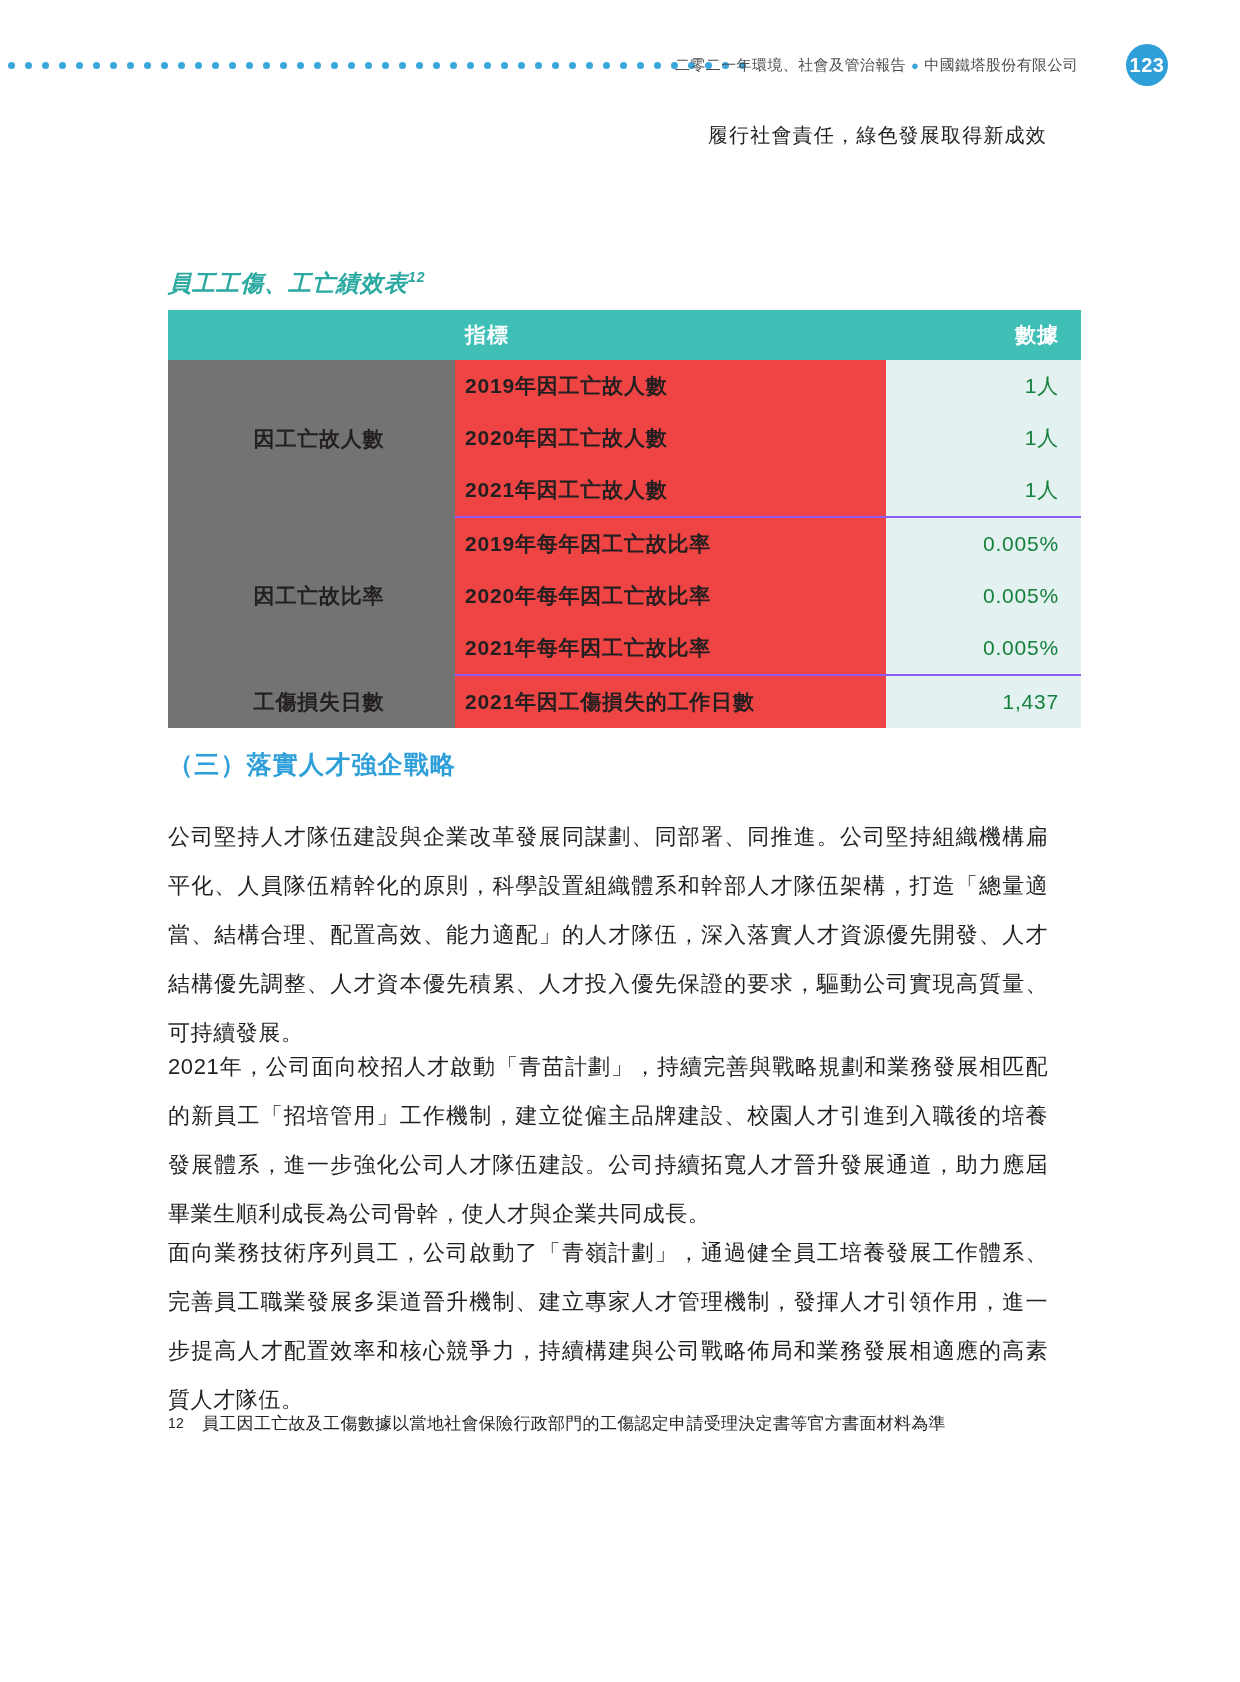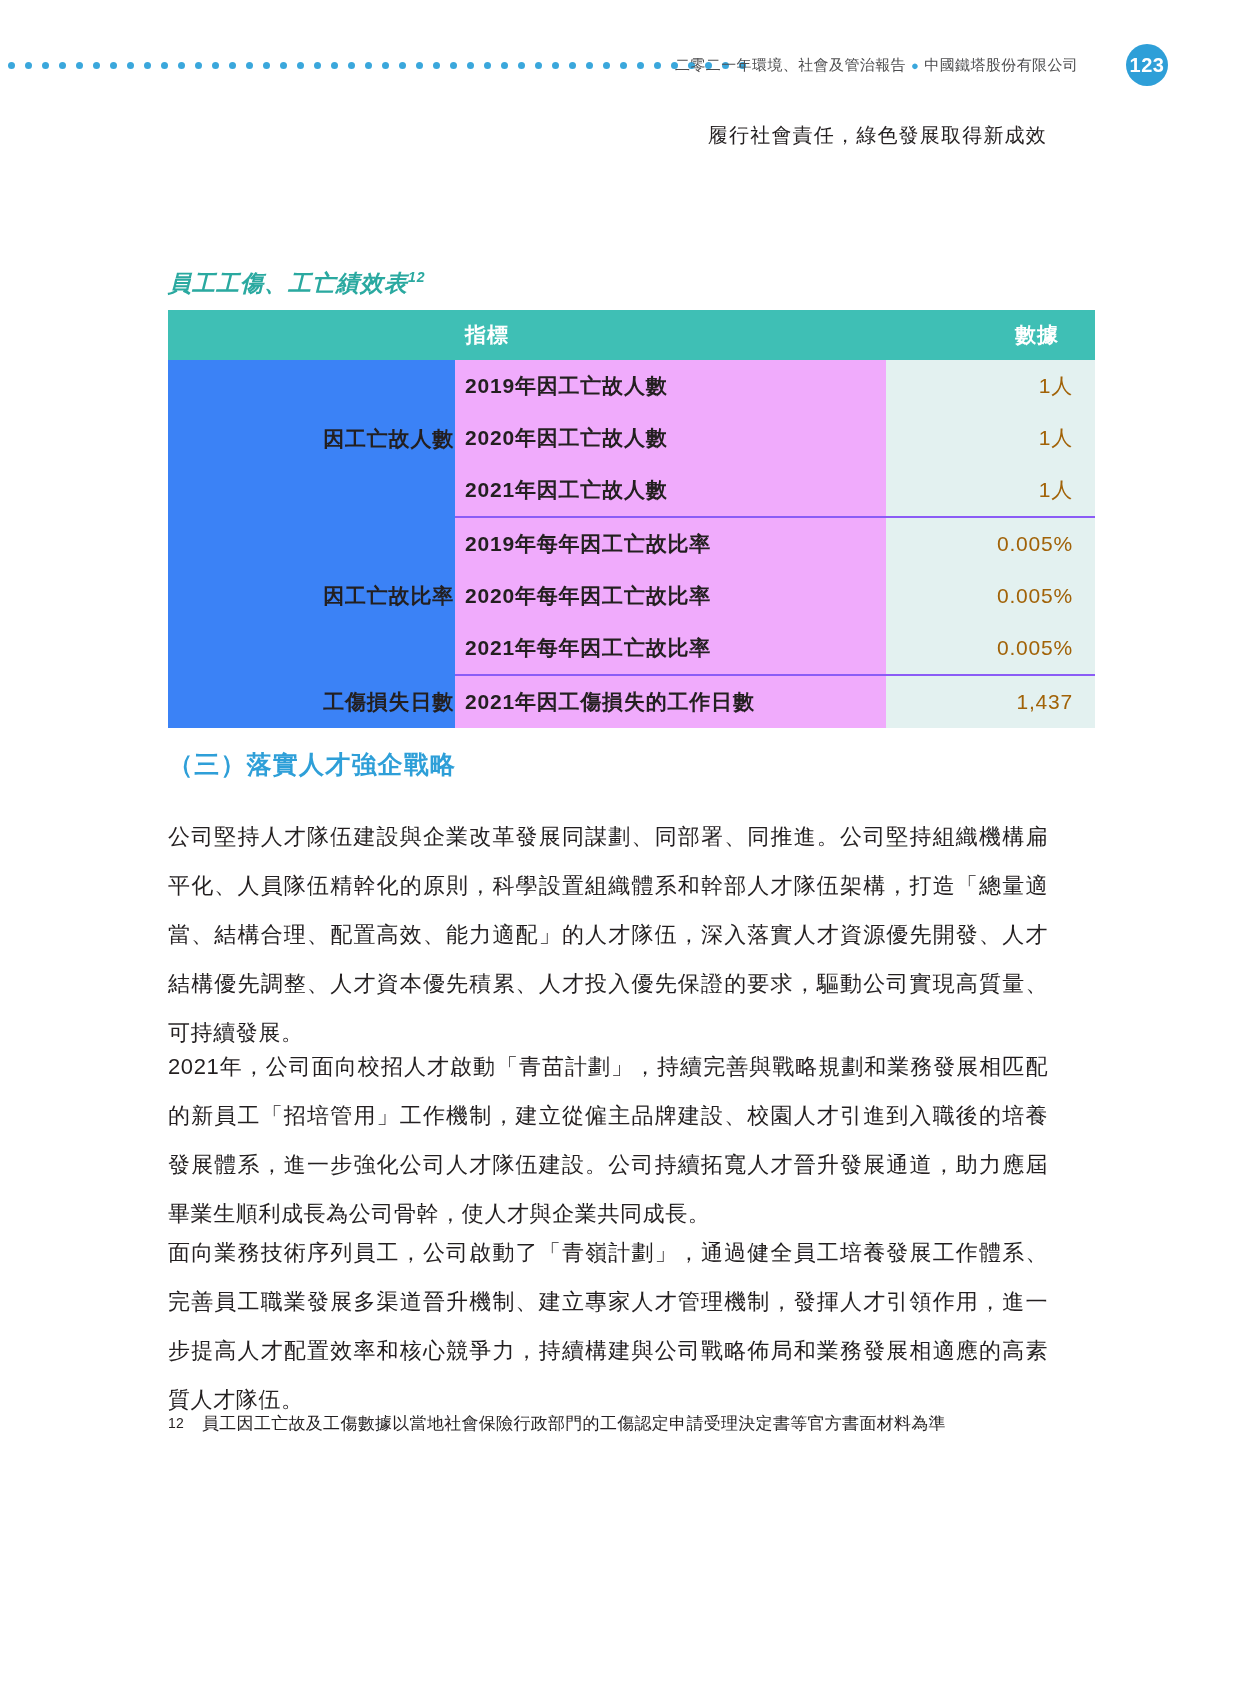--- a/index.html
+++ b/index.html
@@ -116,45 +116,45 @@
   table.perf th {
     background: #3fbfb5;
     color: #ffffff;
     font-size: 21px;
     font-weight: bold;
     height: 48px;
     letter-spacing: 1px;
   }
   table.perf th.th-blank { width: 285px; }
   table.perf th.th-metric { width: 420px; text-align: left; padding-left: 10px; }
-  table.perf th.th-value { width: 172px; text-align: right; padding-right: 36px; font-family: Liberation Serif, serif; }
+  table.perf th.th-value { width: 172px; text-align: right; padding-right: 22px; font-family: Liberation Serif, serif; }
 
   table.perf td {
     font-size: 21px;
     height: 50px;
     vertical-align: middle;
     letter-spacing: 0.8px;
   }
   td.group {
-    background: #3b82f6;
+    background: #737373;
     color: #231f20;
     font-weight: bold;
     padding-left: 16px;
-    text-align: right;
+    text-align: center;
   }
   td.metric {
-    background: #f0abfc;
+    background: #ef4444;
     color: #231f20;
     font-weight: bold;
     padding-left: 10px;
     text-align: left;
   }
   td.value {
     background: #e3f1f0;
-    color: #a16207;
+    color: #15803d;
     text-align: right;
     padding-right: 22px;
     font-weight: normal;
   }
   tr.sep td { border-bottom: 2px solid #8b5cf6; }
 
   
   .section-heading {
     position: absolute;
     left: 168px;

